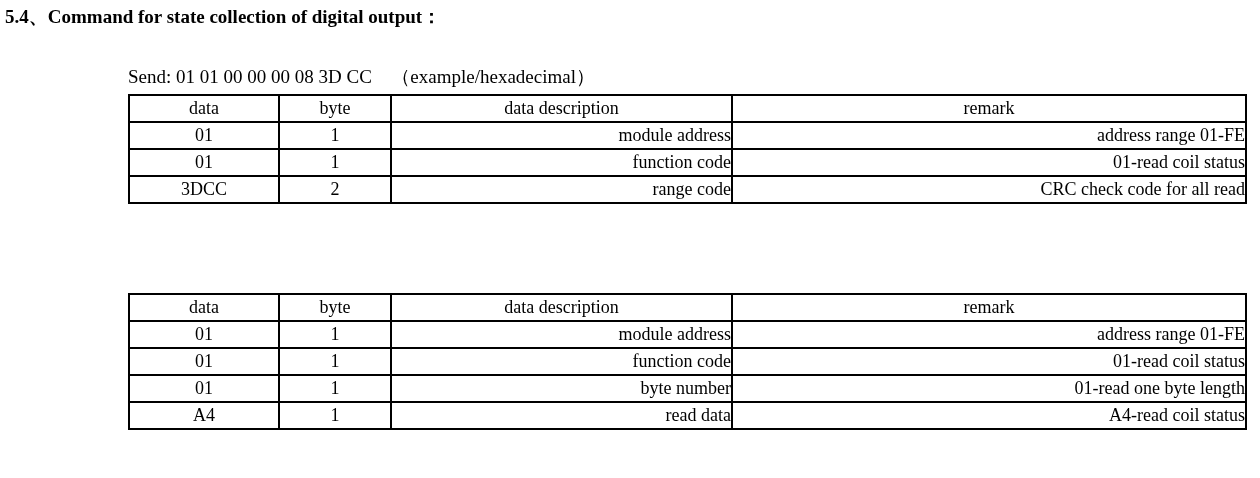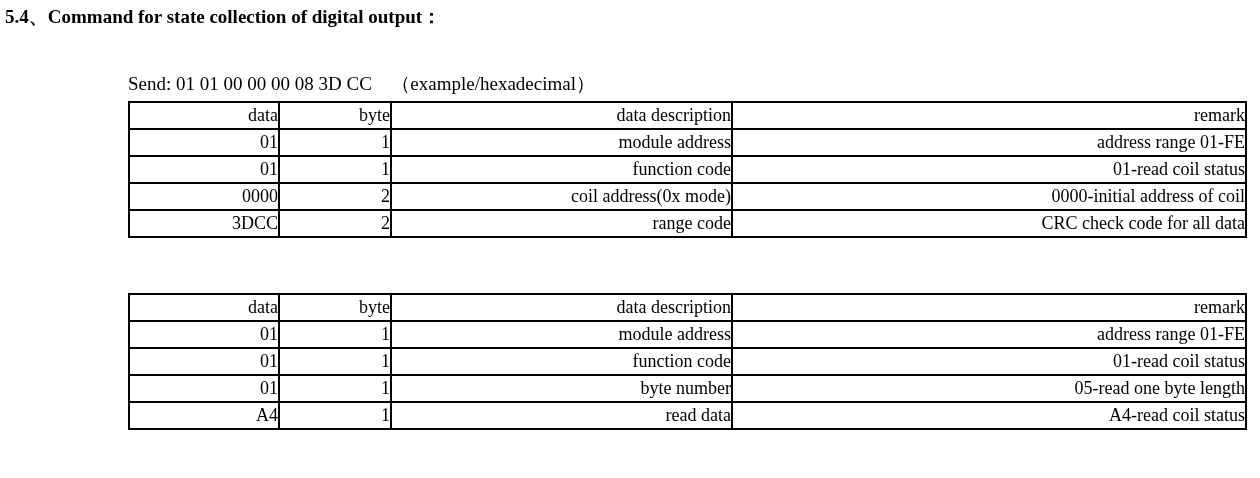--- a/index.html
+++ b/index.html
@@ -23,21 +23,21 @@
     font-size: 19px;
     line-height: 24px;
     white-space: nowrap;
     font-weight: bold;
   }
 
   .block {
     position: absolute;
     left: 128px;
   }
-  .block-send   { top: 72px; }
+  .block-send   { top: 65px; }
   .block-recv   { top: 293px; }
 
   .caption {
     font-size: 19px;
     line-height: 24px;
     white-space: nowrap;
     margin: 0 0 5px 0;
     padding-left: 0px;
   }
   .caption .cap-gap { display: inline-block; width: 10px; }
@@ -54,21 +54,21 @@
     padding: 0px 0px;
     font-weight: normal;
     line-height: 21px;
     vertical-align: middle;
   }
   .col-data  { width: 150px; }
   .col-byte  { width: 112px; }
   .col-desc  { width: 341px; }
   .col-remark{ width: 514px; }
 
-  .c-center { text-align: right; }
+  .c-center { text-align: center; }
   .c-left   { text-align: right; padding-left: 16px; }
 
   thead th { text-align: center; }
 </style>
 </head>
 <body>
 
 <div class="section-heading">5.4、Command for state collection of digital output：</div>
 
 <div class="block block-send">
@@ -101,30 +101,24 @@
         <td class="c-left">module address</td>
         <td class="c-left">address range 01-FE</td>
       </tr>
       <tr>
         <td class="c-center">01</td>
         <td class="c-center">1</td>
         <td class="c-left">function code</td>
         <td class="c-left">01-read coil status</td>
       </tr>
       <tr>
-        <td class="c-center">0000</td>
-        <td class="c-center">2</td>
-        <td class="c-left">coil address(0x mode)</td>
-        <td class="c-left">0000-initial address of coil</td>
-      </tr>
-      <tr>
         <td class="c-center">3DCC</td>
         <td class="c-center">2</td>
         <td class="c-left">range code</td>
-        <td class="c-left">CRC check code for all data</td>
+        <td class="c-left">CRC check code for all read</td>
       </tr>
     </tbody>
   </table>
 </div>
 
 <div class="block block-recv">
 
   <table class="modbus">
     <colgroup>
       <col class="col-data">
@@ -150,21 +144,21 @@
       <tr>
         <td class="c-center">01</td>
         <td class="c-center">1</td>
         <td class="c-left">function code</td>
         <td class="c-left">01-read coil status</td>
       </tr>
       <tr>
         <td class="c-center">01</td>
         <td class="c-center">1</td>
         <td class="c-left">byte number</td>
-        <td class="c-left">05-read one byte length</td>
+        <td class="c-left">01-read one byte length</td>
       </tr>
       <tr>
         <td class="c-center">A4</td>
         <td class="c-center">1</td>
         <td class="c-left">read data</td>
         <td class="c-left">A4-read coil status</td>
       </tr>
     </tbody>
   </table>
 </div>

